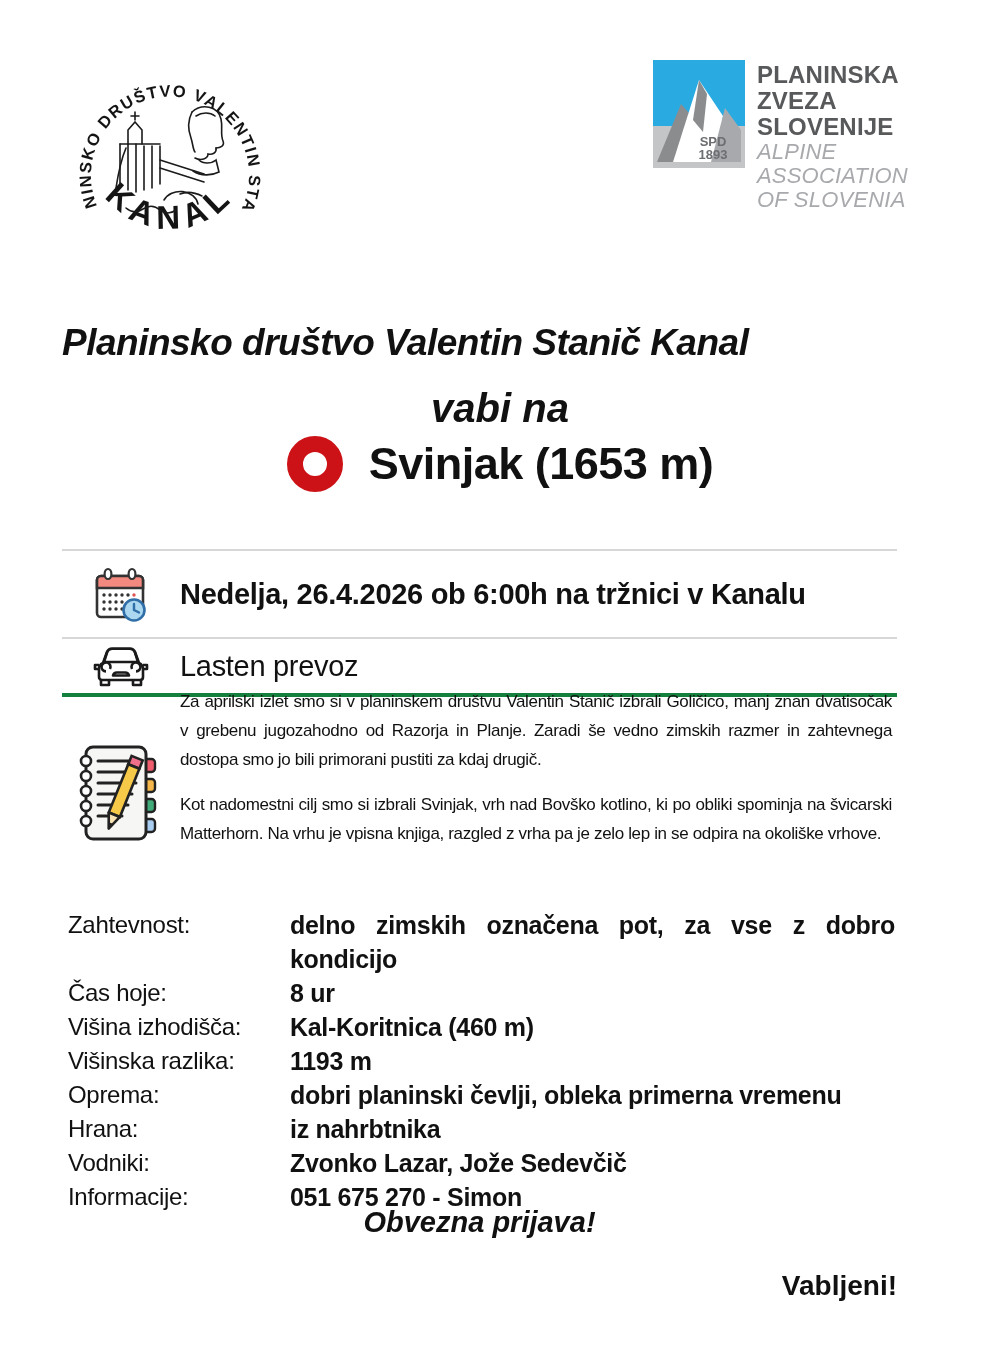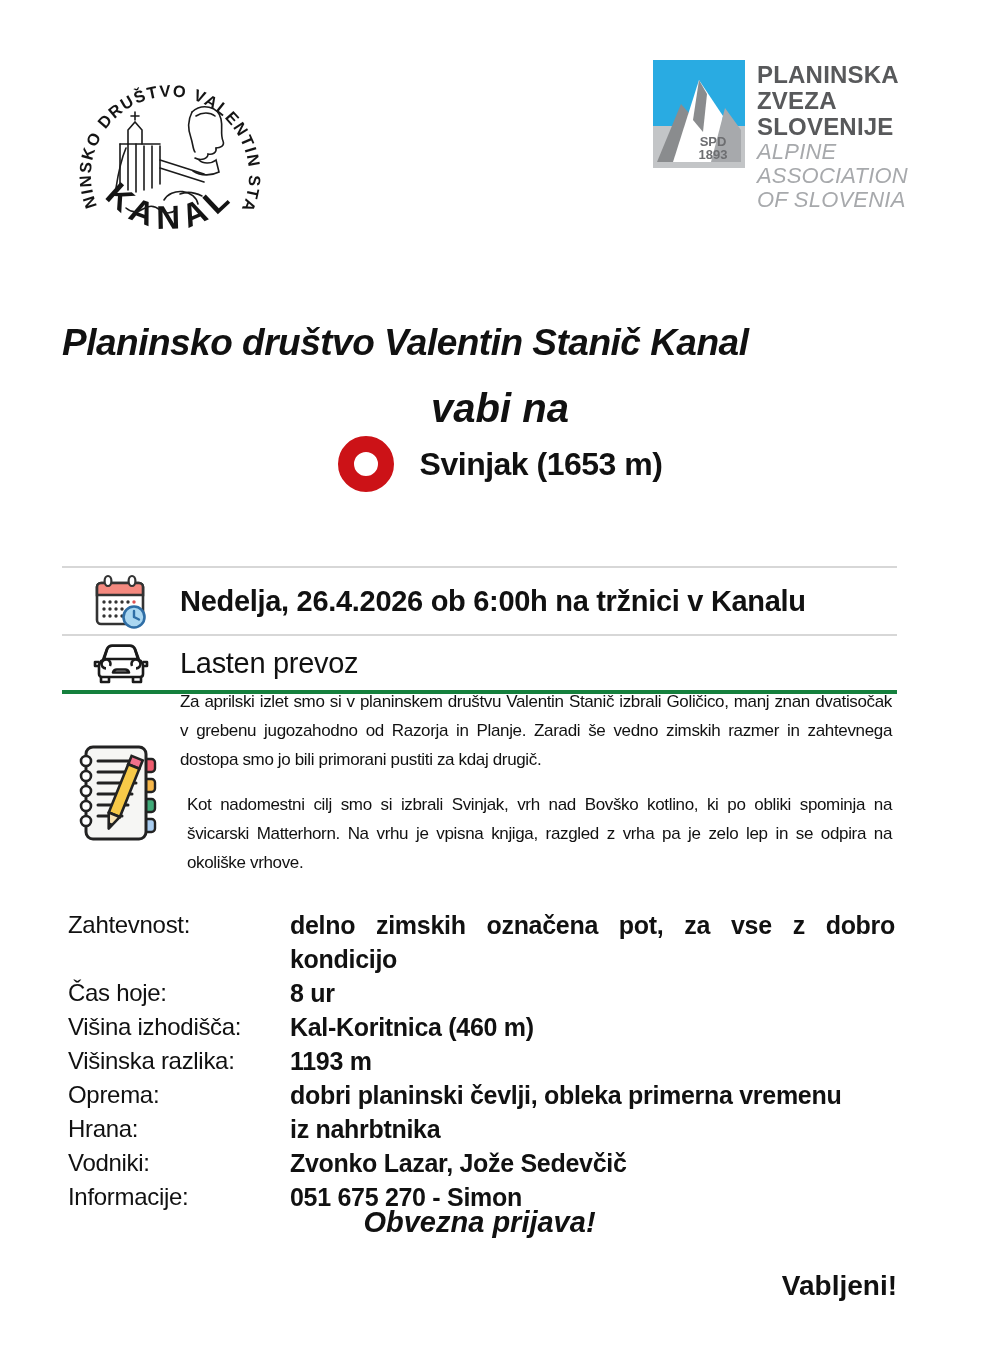--- a/index.html
+++ b/index.html
@@ -23,39 +23,39 @@
 
   
   .title-line1 { position:absolute; top:322px; left:62px; width:876px; 
                  font-style:italic; font-weight:bold; font-size:37px; letter-spacing:-.5px; }
   .title-line2 { position:absolute; top:386px; left:62px; width:876px; text-align:center;
                  font-style:italic; font-weight:bold; font-size:40px; }
   .event-row { position:absolute; top:436px; left:62px; width:876px;
                display:flex; align-items:center; justify-content:center; gap:26px; }
   .marker-ring { width:56px; height:56px; border-radius:50%;
                  border:16px solid #cc1217; background:#fff; flex:0 0 auto; }
-  .event-name { font-weight:bold; font-size:32px; letter-spacing:-.5px; }
+  .event-name { font-weight:bold; font-size:45px; letter-spacing:-.5px; }
 
   
   .schedule { position:absolute; top:549px; left:62px; width:835px; }
   .sch-row { display:flex; align-items:center; border-top:2px solid #d7d7d7; }
   .sch-row.last { border-bottom:4px solid #15803d; }
-  .sch-row-1 { height:68px;margin-top:17px; }
+  .sch-row-1 { height:88px; }
   .sch-row-2 { height:60px; }
   .sch-icon { width:118px; display:flex; justify-content:center; flex:0 0 auto; }
   .sch-text-bold { font-weight:bold; font-size:29px; letter-spacing:-.3px; }
   .sch-text     { font-size:29px; letter-spacing:-.3px; }
 
   
   .description { position:absolute; top:679px; left:62px; width:835px; }
   .desc-icon { position:absolute; left:8px; top:62px; }
   .desc-paras { margin-left:118px; width:712px; padding-top:8px; }
   .desc-paras p { font-size:17px; line-height:29px; letter-spacing:-.35px;
                   text-align:justify; color:#111; }
-  .desc-paras p + p { margin-top:16px;margin-left:7px; }
+  .desc-paras p + p { margin-top:16px; }
 
   
   .details { position:absolute; top:908px; left:68px; width:827px;
              display:grid; grid-template-columns:222px 1fr; }
   .d-label { font-size:24px; line-height:34px; letter-spacing:-.3px; }
   .d-value { font-size:25px; line-height:34px; font-weight:bold; letter-spacing:-.3px; }
   .d-just  { text-align:justify; }
 
   
   .registration { position:absolute; top:1206px; left:62px; width:835px; text-align:center;

